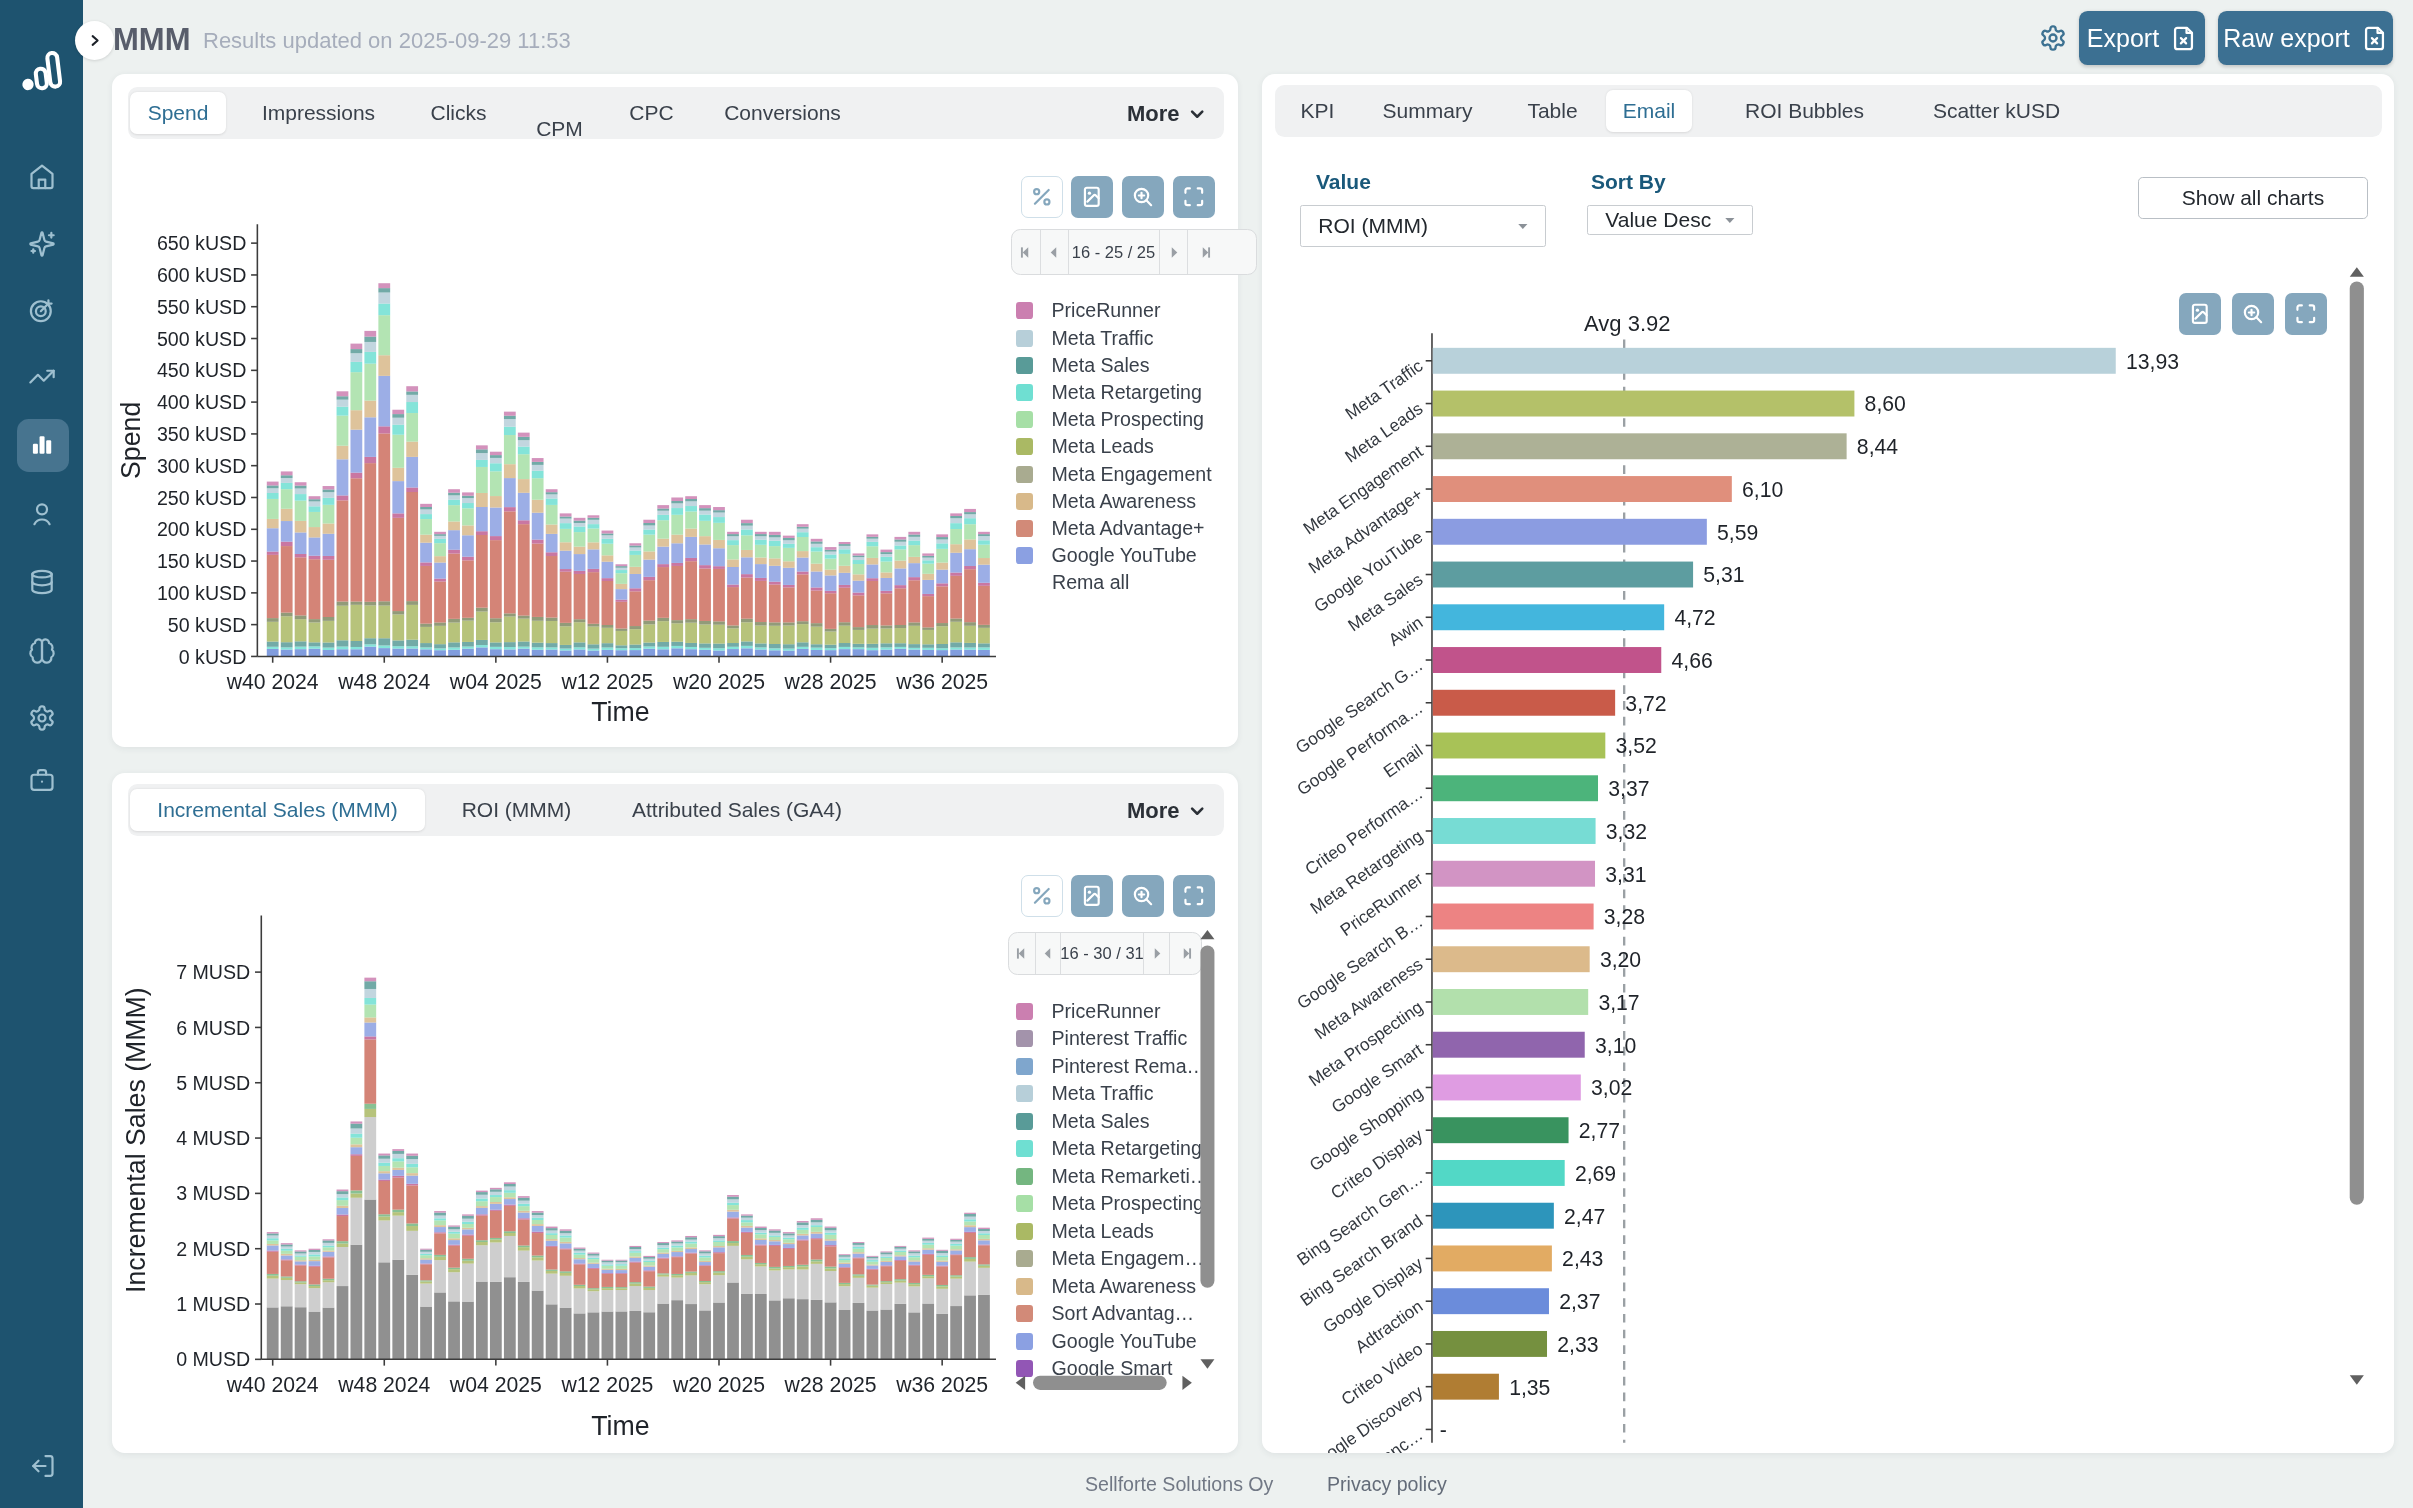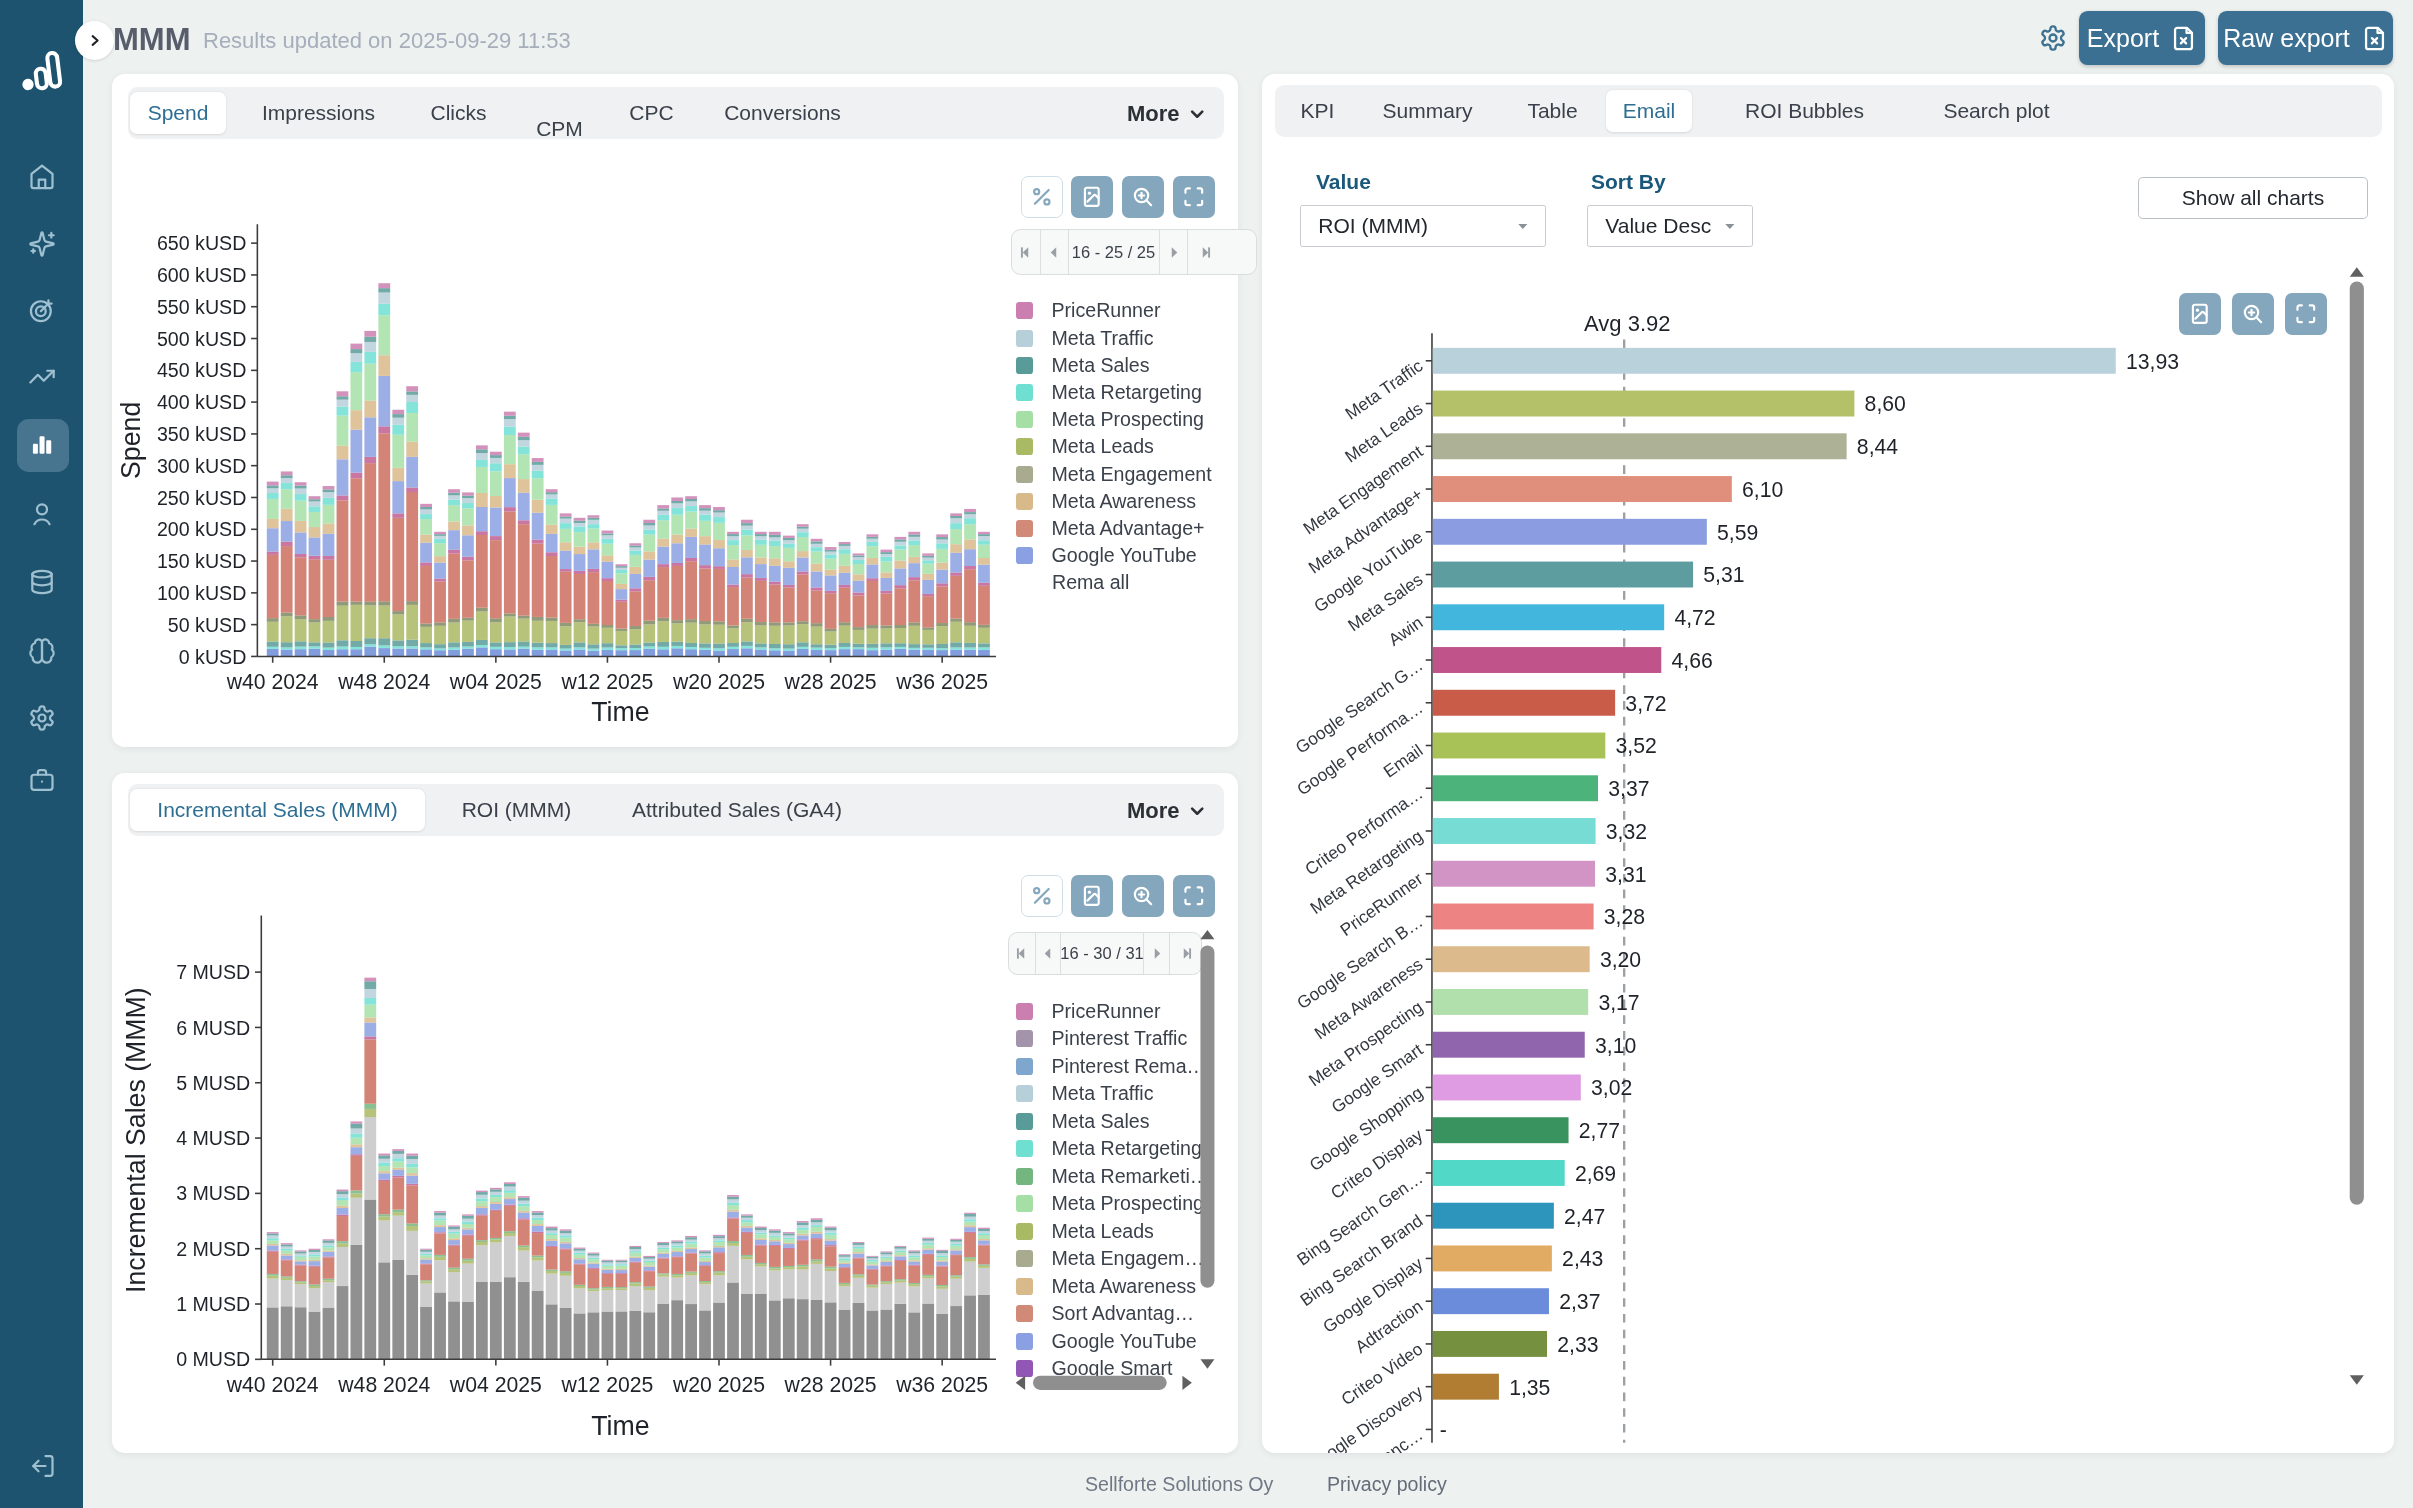--- a/index.html
+++ b/index.html
@@ -1833,30 +1833,30 @@
     <text x="1056.5" y="788" text-anchor="middle" font-size="27" fill="#1f2329">w36 2025</text>
     <line x1="190" y1="746" x2="1125" y2="746" stroke="#3c3c3c" stroke-width="2"></line>
     <text x="647" y="842" text-anchor="middle" font-size="34" fill="#1f2329">Time</text>
   </svg>
 <div class="tabbar" style="left:1275px;top:85px;width:1107px;height:52px"></div>
 <div class="pill" style="left:1606px;top:90px;width:86px;height:42px">Email</div>
 <div class="tab" style="left:1231px;top:90px;width:173px;height:42px">KPI</div>
 <div class="tab" style="left:1341px;top:90px;width:173px;height:42px">Summary</div>
 <div class="tab" style="left:1466px;top:90px;width:173px;height:42px">Table</div>
 <div class="tab" style="left:1718px;top:90px;width:173px;height:42px">ROI Bubbles</div>
-<div class="tab" style="left:1910px;top:90px;width:173px;height:42px">Search plot</div>
+<div class="tab" style="left:1910px;top:90px;width:173px;height:42px">Scatter kUSD</div>
 <div class="slabel" style="left:1316px;top:170px">Value</div>
 <div class="select" style="left:1300px;top:205px;width:246px;height:42px">
     <span>ROI (MMM)</span>
     <svg width="15.7" height="15.7" viewBox="0 0 24 24">
       <polygon points="5,9 19,9 12,17" fill="#8b9198"></polygon>
     </svg>
   </div>
 <div class="slabel" style="left:1591px;top:170px">Sort By</div>
-<div class="select" style="left:1587px;top:205px;width:166px;height:42px">
+<div class="select" style="left:1587px;top:205px;width:166px;height:30px">
     <span>Value Desc</span>
     <svg width="15.7" height="15.7" viewBox="0 0 24 24">
       <polygon points="5,9 19,9 12,17" fill="#8b9198"></polygon>
     </svg>
   </div>
 <div class="abs" style="left:2138px;top:177px;width:230px;height:42px;background:#fff;border:1.6px solid #b9bfc5;border-radius:4.7px;display:flex;align-items:center;justify-content:center;font-size:21px;color:#23282e">Show all charts</div>
 <div class="cbtn" style="left:2179px;top:293px">
     <svg width="23.6" height="23.6" viewBox="0 0 24 24" fill="none" stroke="#fff" stroke-width="2.2" stroke-linecap="round" stroke-linejoin="round">
       <rect x="5" y="2.8" width="14" height="18.4" rx="2"></rect>
       <circle cx="9.6" cy="8.3" r="1.7" fill="#fff" stroke="none"></circle>

